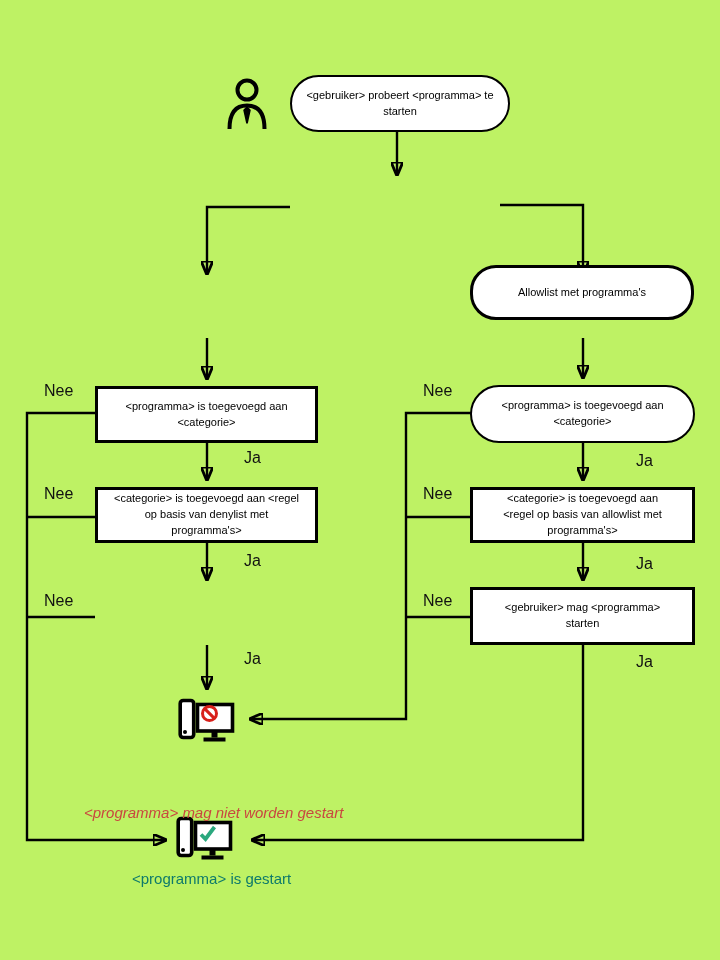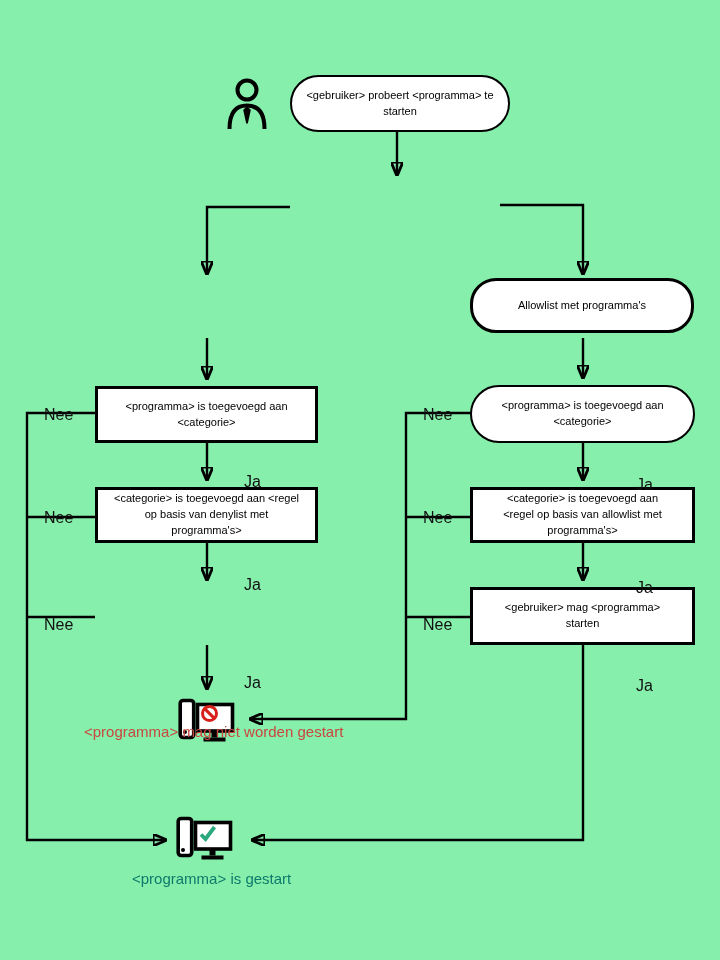--- a/index.html
+++ b/index.html
@@ -1,50 +1,50 @@
 <!DOCTYPE html>
 <html style="--blocked_text: #c9473f; --started_text: #0e7a6b; --prohibit_icon: #d8201a; --check_icon: #2aa87e; --line: #000000;"><head>
 <meta charset="utf-8">
 <style>
   html,body{margin:0;padding:0;background:#fff;}
-  .canvas{position:relative;width:720px;height:960px;background:#86efac;
+  .canvas{position:relative;width:720px;height:960px;background:#bef264;
           font-family:"Liberation Sans", sans-serif;overflow:hidden;}
   .connectors{position:absolute;left:0;top:0;z-index:1;}
   .connectors path{fill:none;stroke:#000;stroke-width:2.4px;}
   .node{position:absolute;z-index:2;background:#fff;border:3px solid #000;
         display:flex;align-items:center;justify-content:center;text-align:center;
         font-size:11px;line-height:1.45;color:#000;padding:2px 14px;box-sizing:border-box;}
   .oval{border-width:2.5px;}
-  .lbl{position:absolute;z-index:3;font-size:16px;color:#111;margin-top:24px;}
+  .lbl{position:absolute;z-index:3;font-size:16px;color:#111;}
   .result{position:absolute;z-index:3;font-size:15px;white-space:nowrap;}
   .result-blocked{color:var(--blocked_text,#c9473f);}
   .result-started{color:var(--started_text,#0e7a6b);}
   .icon{position:absolute;z-index:2;}
   .badge-prohibit{stroke:var(--prohibit_icon,#d8201a);}
   .badge-check{stroke:var(--check_icon,#2aa87e);}
 
   
   .n-start {left:290px;top:75px; width:220px;height:57px;border-radius:28.5px;}
   .n-mode  {left:289px;top:179px;width:212px;height:56px;border-radius:28px;}
   .n-deny  {left:95px; top:282px;width:223px;height:56px;}
-  .n-allow {left:470px;top:278px;width:224px;height:55px;border-radius:26px;}
+  .n-allow {left:470px;top:265px;width:224px;height:55px;border-radius:26px;}
   .n-deny1 {left:95px; top:386px;width:223px;height:57px;}
   .n-deny2 {left:95px; top:487px;width:223px;height:56px;padding:2px 16px;}
   .n-deny3 {left:95px; top:587px;width:223px;height:58px;}
   .n-allow1{left:470px;top:385px;width:225px;height:58px;border-radius:29px;}
   .n-allow2{left:470px;top:487px;width:225px;height:56px;padding:2px 20px;}
   .n-allow3{left:470px;top:587px;width:225px;height:58px;}
 
   
   .nee-l1{left:44px;top:382px;}  .nee-l2{left:44px;top:485px;}  .nee-l3{left:44px;top:592px;}
   .ja-l1 {left:244px;top:449px;} .ja-l2 {left:244px;top:552px;} .ja-l3 {left:244px;top:650px;}
   .nee-r1{left:423px;top:382px;} .nee-r2{left:423px;top:485px;} .nee-r3{left:423px;top:592px;}
   .ja-r1 {left:636px;top:452px;} .ja-r2 {left:636px;top:555px;} .ja-r3 {left:636px;top:653px;}
 
-  .res-blocked{left:84px;top:723px;}
+  .res-blocked{left:84px;top:804px;font-style:italic;}
   .res-started{left:132px;top:870px;}
 
   .i-person {left:226px;top:76px;}
   .i-blocked{left:178px;top:697px;}
   .i-started{left:176px;top:815px;}
 </style>
 </head>
 <body>
 
 <div class="canvas">

